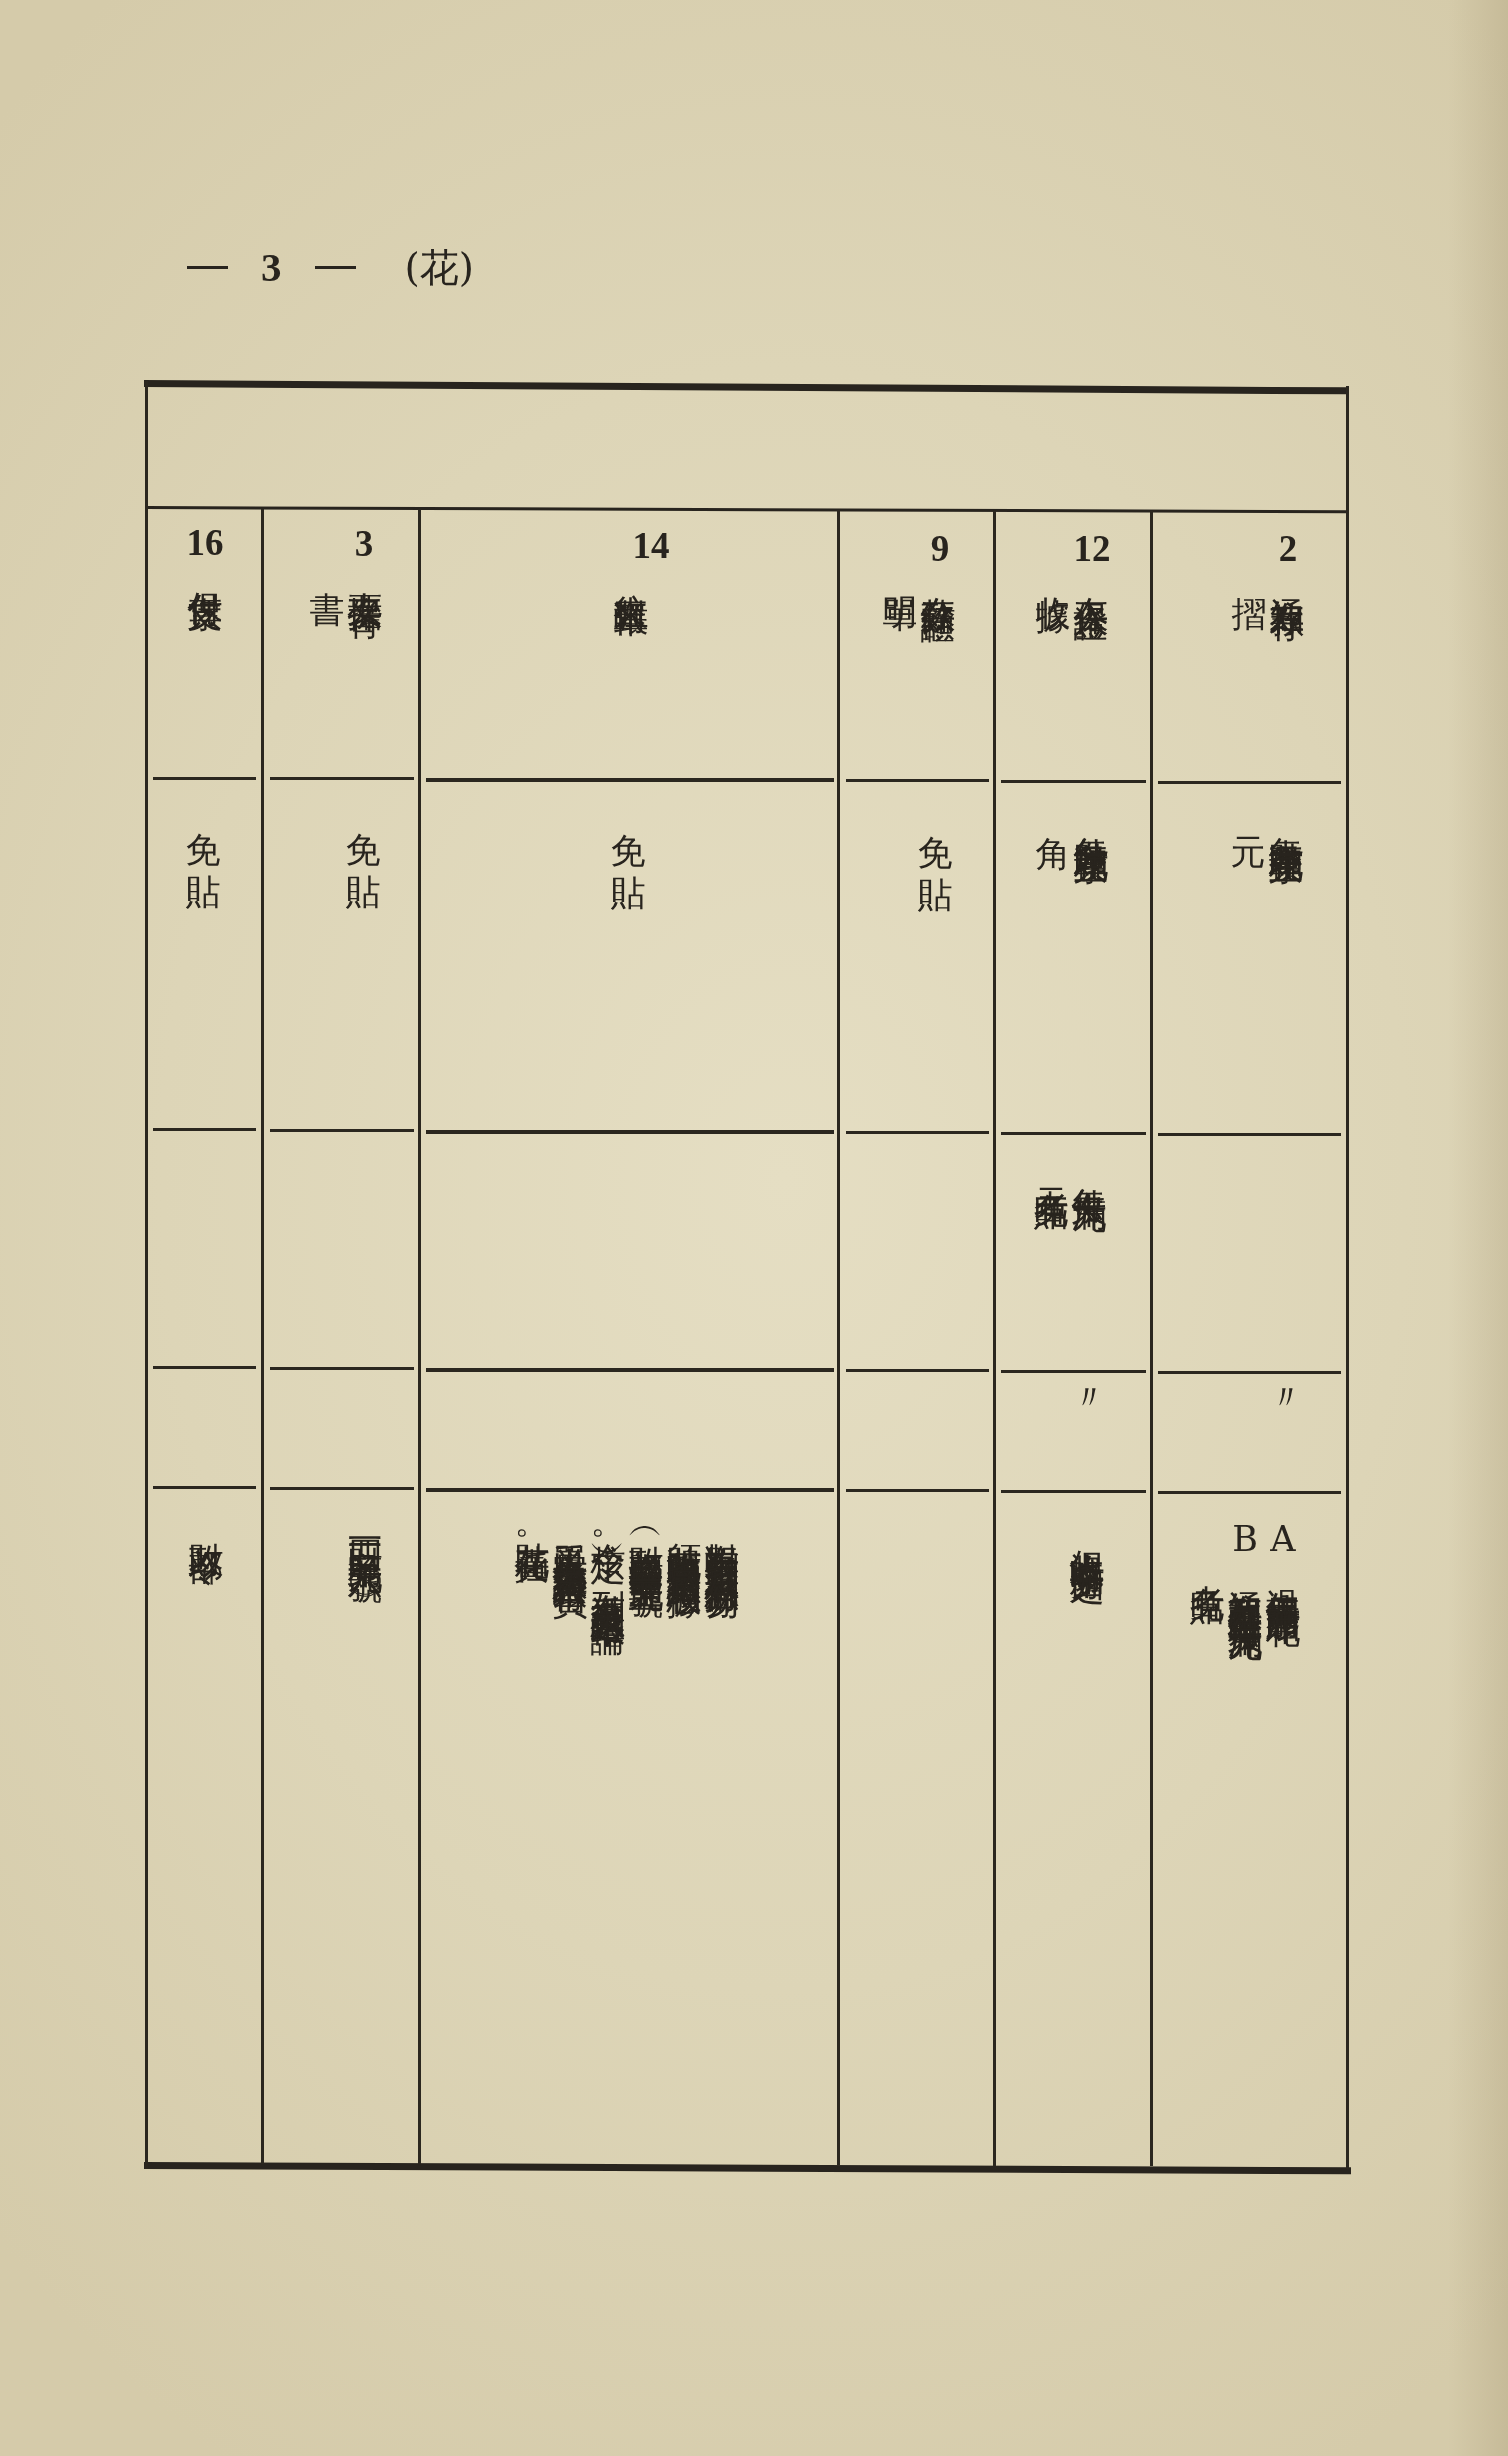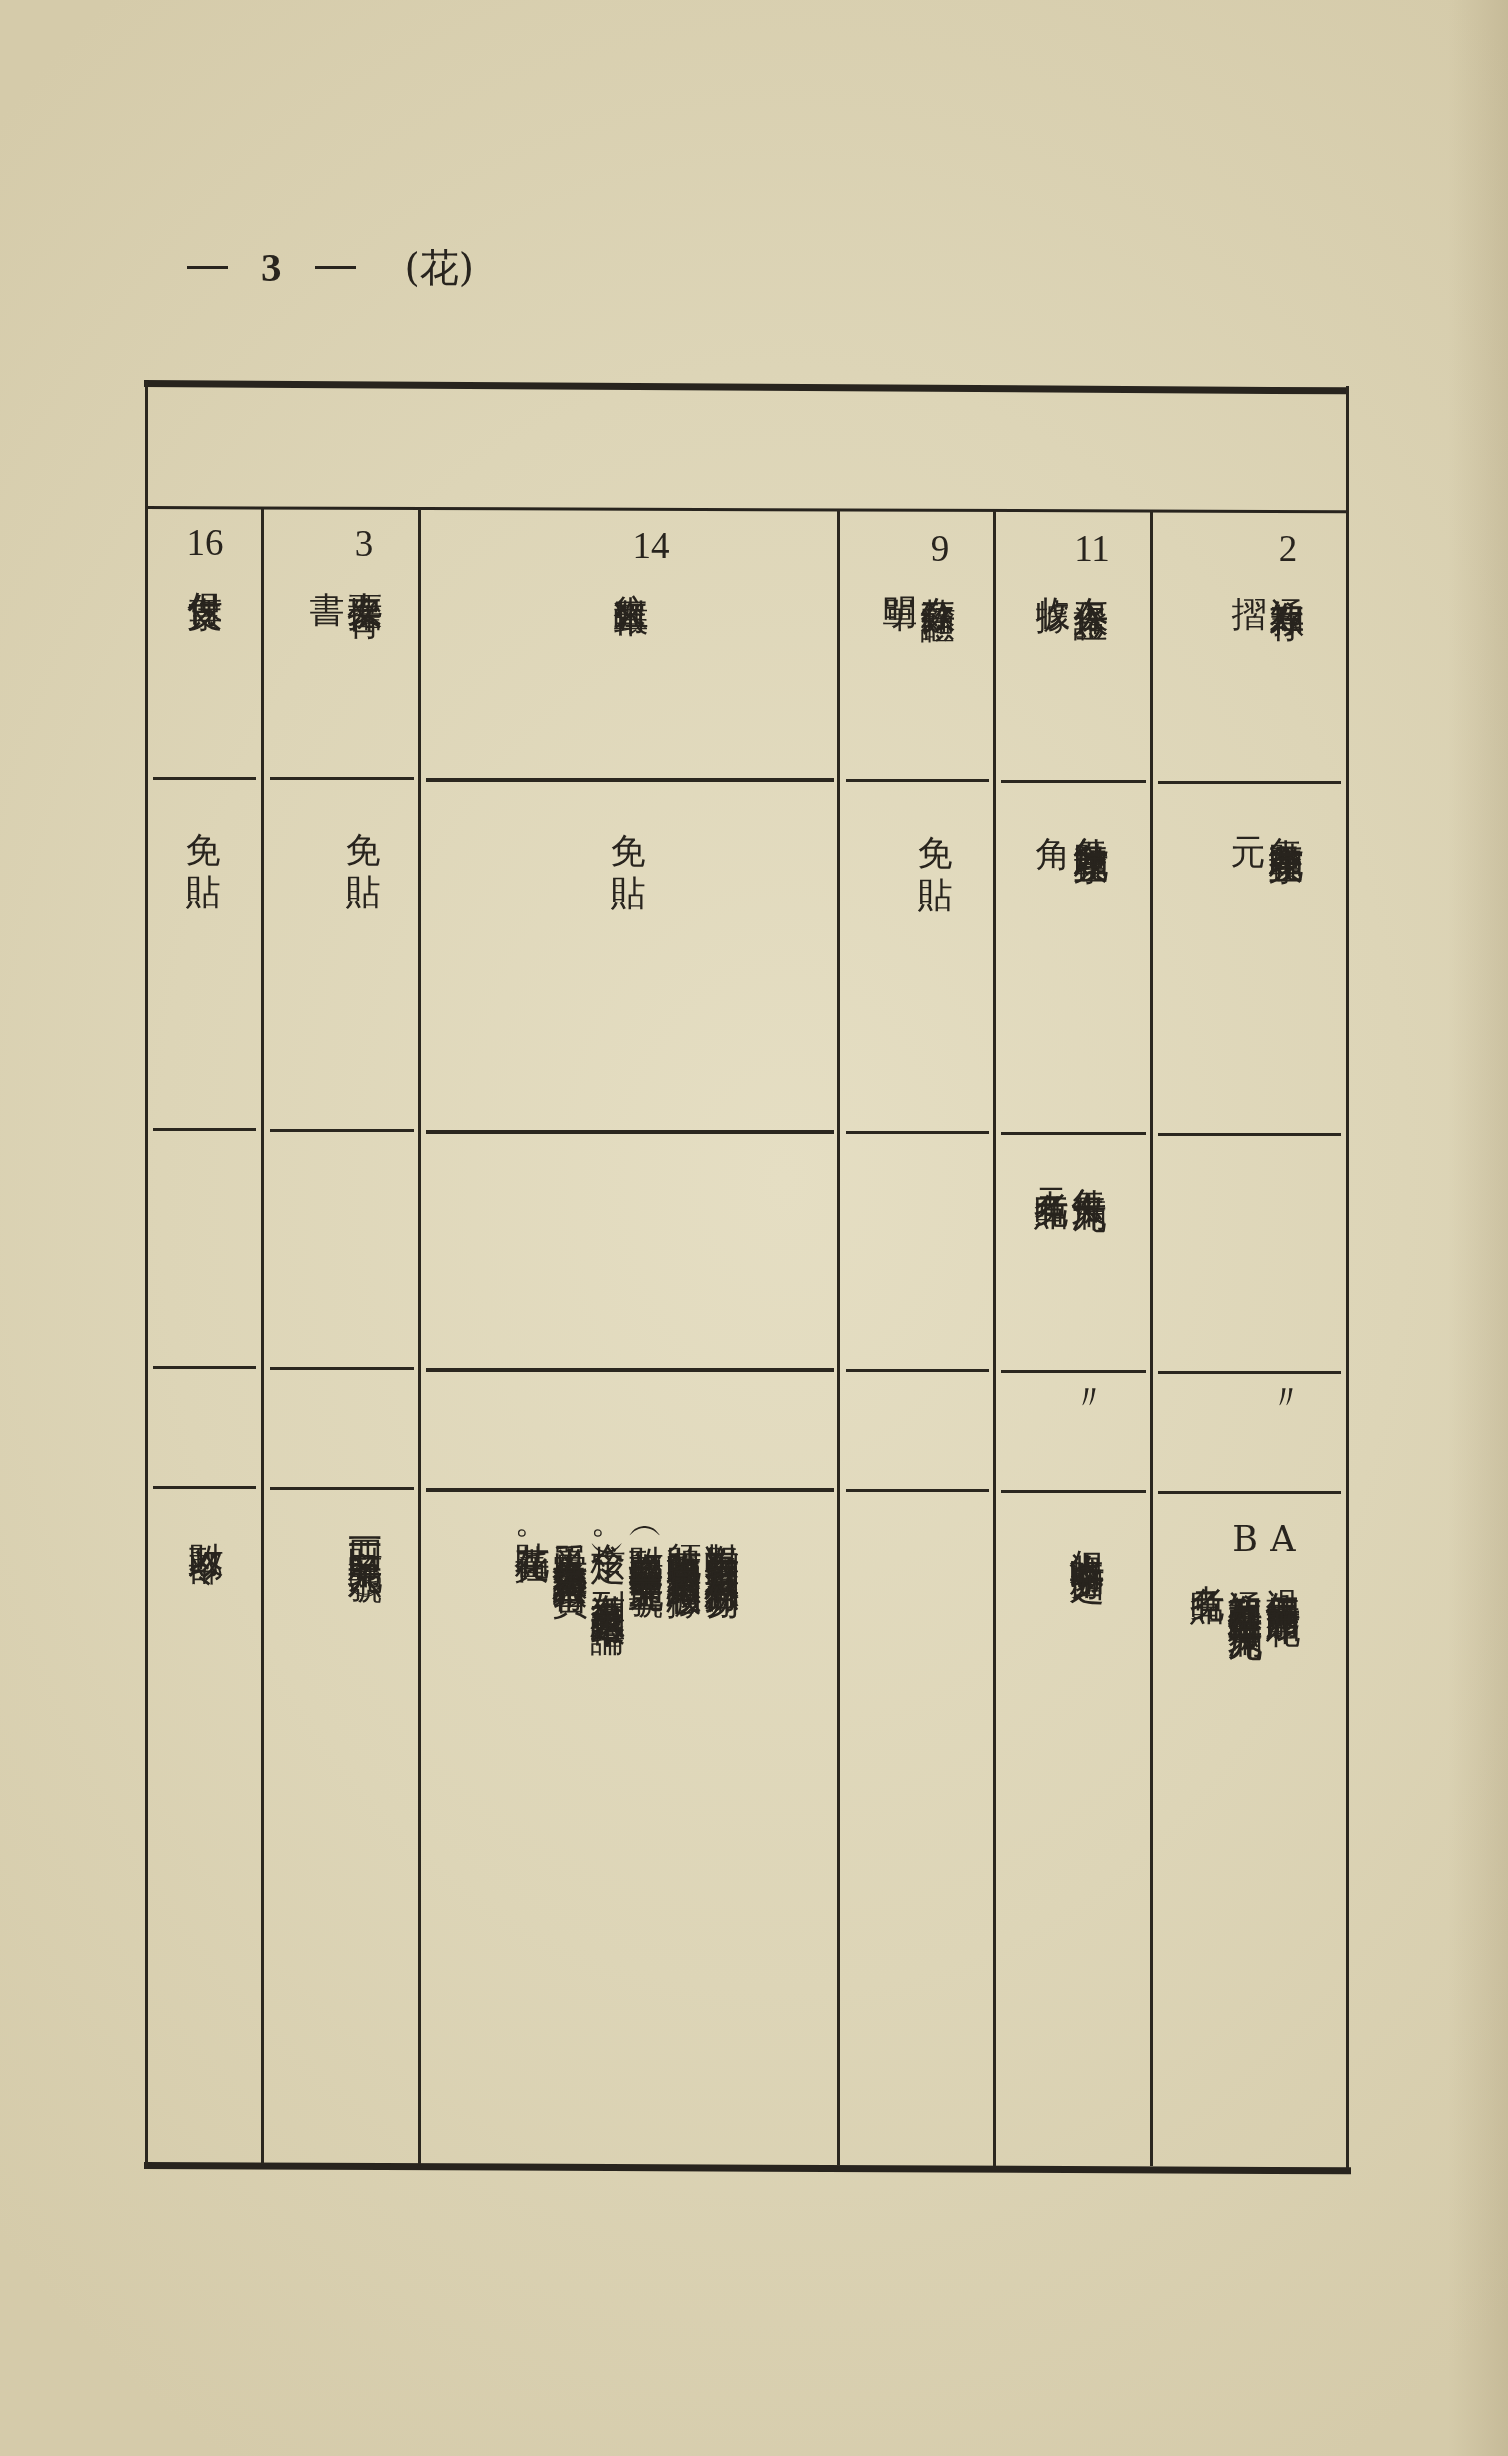--- a/index.html
+++ b/index.html
@@ -19,21 +19,21 @@
   .section{font-family:"DejaVu Serif", serif;font-size:39px;line-height:43px;margin-left:49px;}
 
   
   .rule{position:absolute;background:#28241e;transform-origin:left center;}
   .vline{position:absolute;background:#2b271f;width:2.5px;}
   .hseg{position:absolute;background:#2b271f;height:3px;}
   .hseg.heavy{height:3.9px;}
   .title-band{position:absolute;left:148px;top:388px;width:1197px;height:118px;}
 
   
-  .num{position:absolute;transform:translate(-50%,-50%);font-family:"Liberation Serif", serif;font-weight:normal;font-size:37px;line-height:1;white-space:nowrap;}
+  .num{position:absolute;transform:translate(-50%,-50%);font-family:"Liberation Serif", serif;font-weight:bold;font-size:37px;line-height:1;white-space:nowrap;}
   .vt{position:absolute;writing-mode:vertical-rl;text-orientation:upright;font-family:"DejaVu Serif", serif;font-size:35px;line-height:38px;letter-spacing:2.6px;white-space:nowrap;}
   .vt > span{display:block;}
   .vt .indent1{padding-top:38px;}
   .vt.spaced{letter-spacing:42px;}
   .ditto{position:absolute;transform:translate(-50%,-50%);font-family:"DejaVu Serif", serif;font-size:35px;line-height:1;}
 </style>
 </head>
 <body>
 
 <div class="page-header">
@@ -85,21 +85,21 @@
   <div class="hseg" style="left:1001px;width:145px;top:1490px;"></div>
   <div class="hseg" style="left:1158px;width:183px;top:1491px;"></div>
 </div>
 
 <div class="num" style="left:1288px;top:548px;">2</div>
 <div class="vt" style="right:202px;top:569px;">
   <span>通知存款存</span>
   <span>摺</span>
 </div>
 
-<div class="num" style="left:1092px;top:548px;">11</div>
+<div class="num" style="left:1092px;top:548px;">12</div>
 <div class="vt" style="right:398px;top:569px;">
   <span>存入保證金</span>
   <span>收據</span>
 </div>
 
 <div class="num" style="left:940px;top:548px;">9</div>
 <div class="vt" style="right:551px;top:569px;">
   <span>存款餘額證</span>
   <span>明單</span>
 </div>

